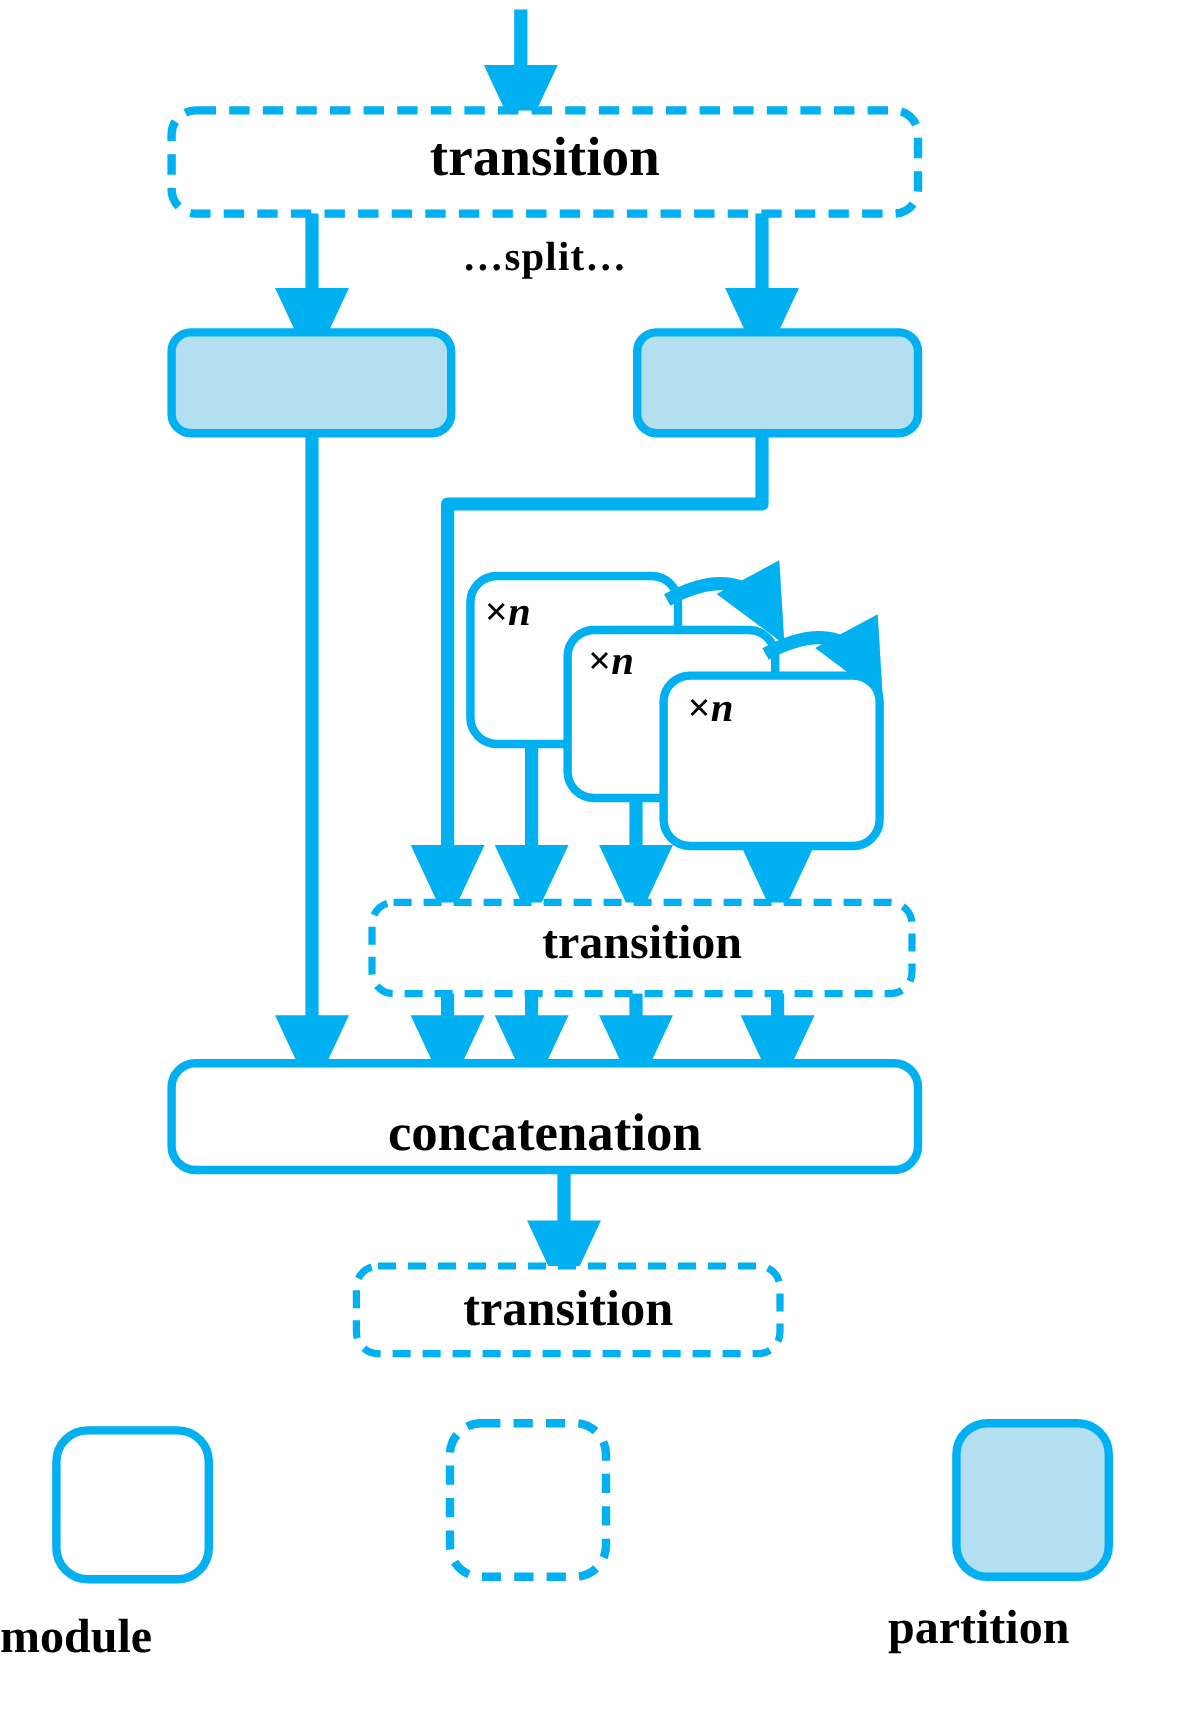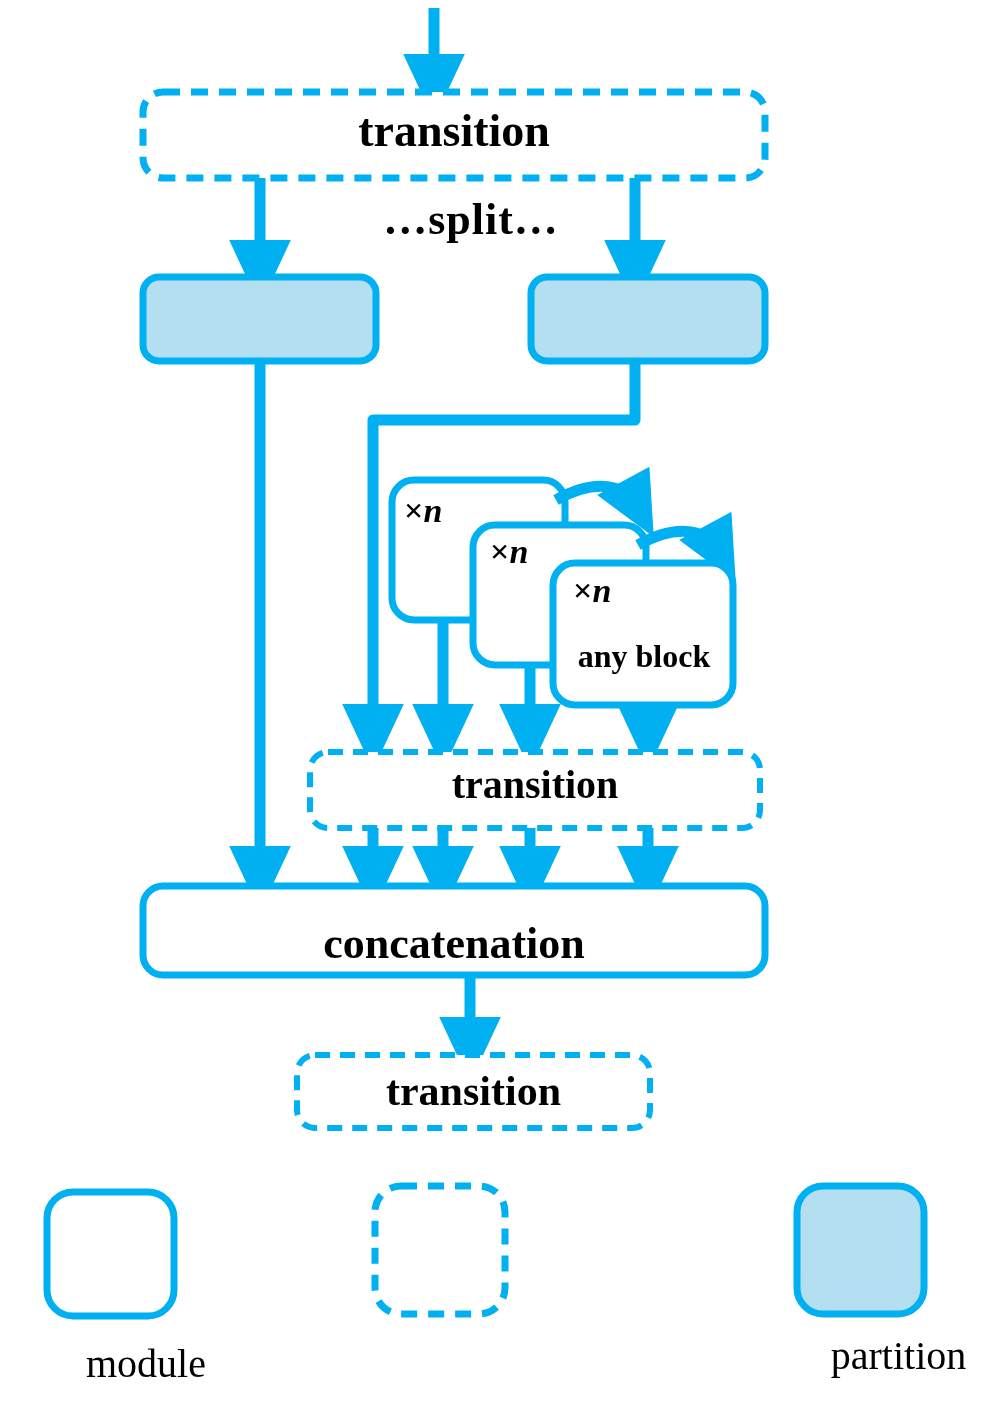--- a/index.html
+++ b/index.html
@@ -32,22 +32,22 @@
     text-align: center;
     white-space: nowrap;
     line-height: 1;
     font-family: "Liberation Serif", "DejaVu Serif", serif;
   }
   .lbl-transition-top {
     left: 143px; top: 108px; width: 622px;
     font-size: 46px;
   }
   .lbl-split {
-    left: 160px; top: 198px; width: 622px;
-    font-size: 44px;
+    left: 143px; top: 198px; width: 622px;
+    font-size: 34px;
     letter-spacing: 1px;
   }
   .lbl-transition-mid {
     left: 310px; top: 765px; width: 450px;
     font-size: 40px;
   }
   .lbl-concatenation {
     left: 143px; top: 922px; width: 622px;
     font-size: 44px;
   }
@@ -66,26 +66,24 @@
   .xn1 { left: 404px; top: 494px; width: 120px; text-align: left; }
   .xn2 { left: 490px; top: 535px; width: 120px; text-align: left; }
   .xn3 { left: 573px; top: 574px; width: 120px; text-align: left; }
   .lbl-anyblock {
     left: 556px; top: 640px; width: 176px;
     font-size: 32px;
   }
   .legend-label {
     position: absolute;
     font-size: 40px;
-    font-weight: normal;
+    font-weight: bold;
     color: #000;
-    text-align: center;
     white-space: nowrap;
     font-family: "Liberation Serif", "DejaVu Serif", serif;
-    padding-left: 36px;
   }
   .lg-module { left: 0px; top: 1340px; width: 220px; }
   .lg-optional { left: 250px; top: 1340px; width: 400px; }
   .lg-partition { left: 740px; top: 1332px; width: 245px; }
 </style>
 </head>
 <body>
 
 <div id="canvas">
 
@@ -161,21 +159,20 @@
   <div class="label lbl-transition-top">transition</div>
 
   <div class="label lbl-split">…split…</div>
 
   <div class="label lbl-xn xn1"><span>×</span><span class="nvar">n</span></div>
 
   <div class="label lbl-xn xn2"><span>×</span><span class="nvar">n</span></div>
 
   <div class="label lbl-xn xn3"><span>×</span><span class="nvar">n</span></div>
 
-  <div class="label lbl-anyblock">any block</div>
 
   <div class="label lbl-transition-mid">transition</div>
 
   <div class="label lbl-concatenation">concatenation</div>
 
   <div class="label lbl-transition-bottom">transition</div>
 
   <div class="legend-label lg-module">module</div>
   <div class="legend-label lg-partition">partition</div>
 

